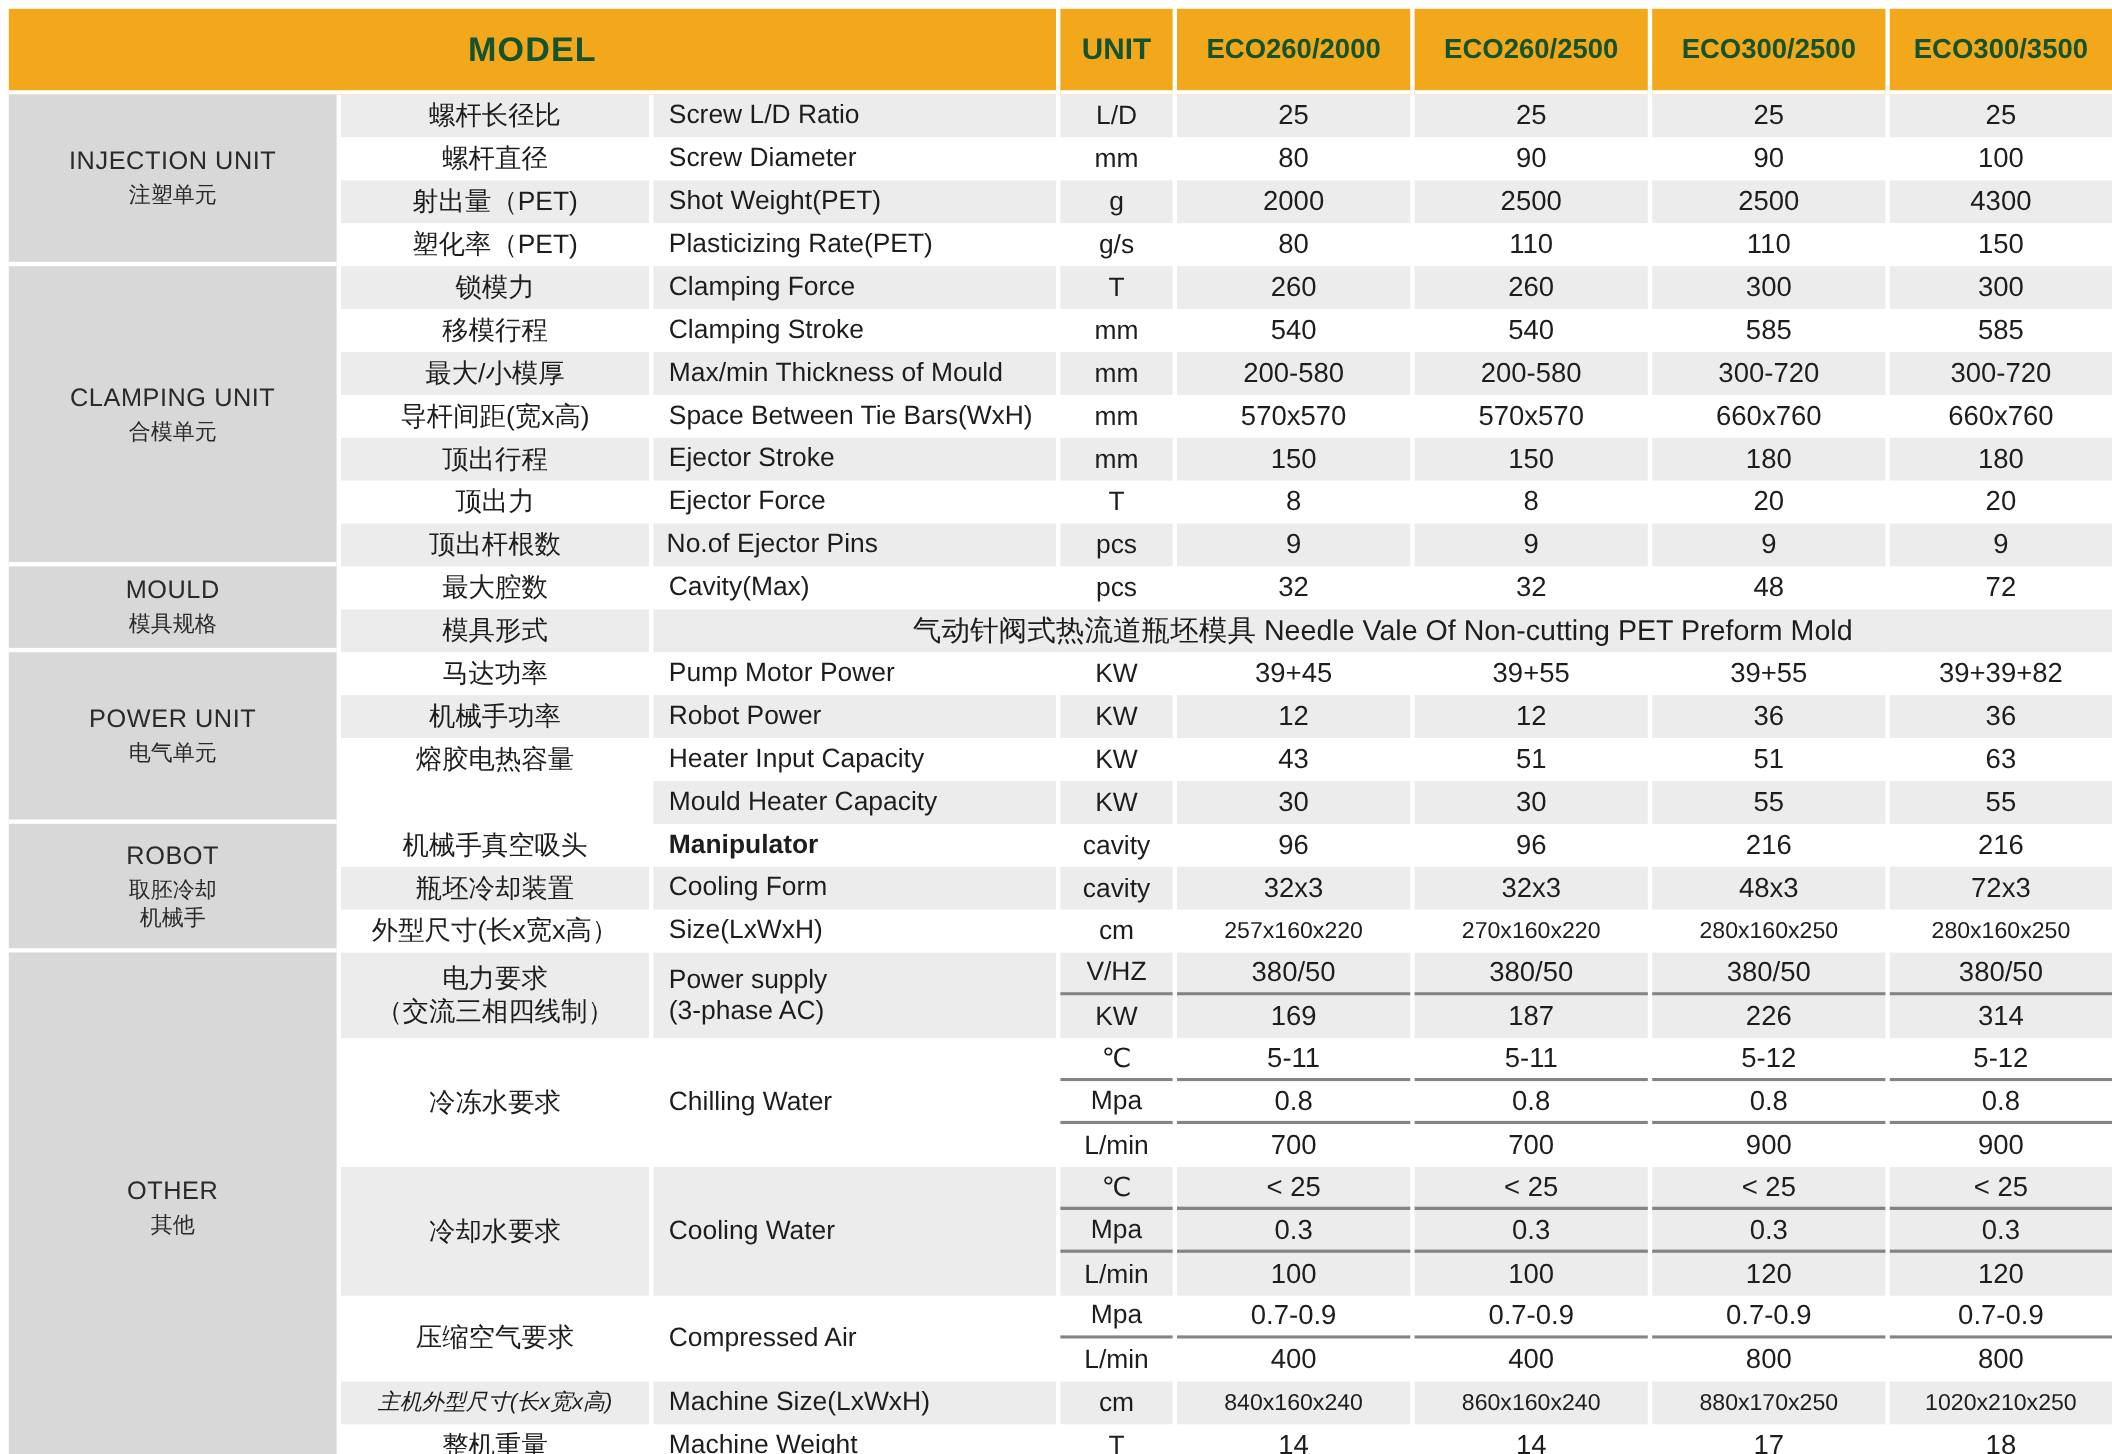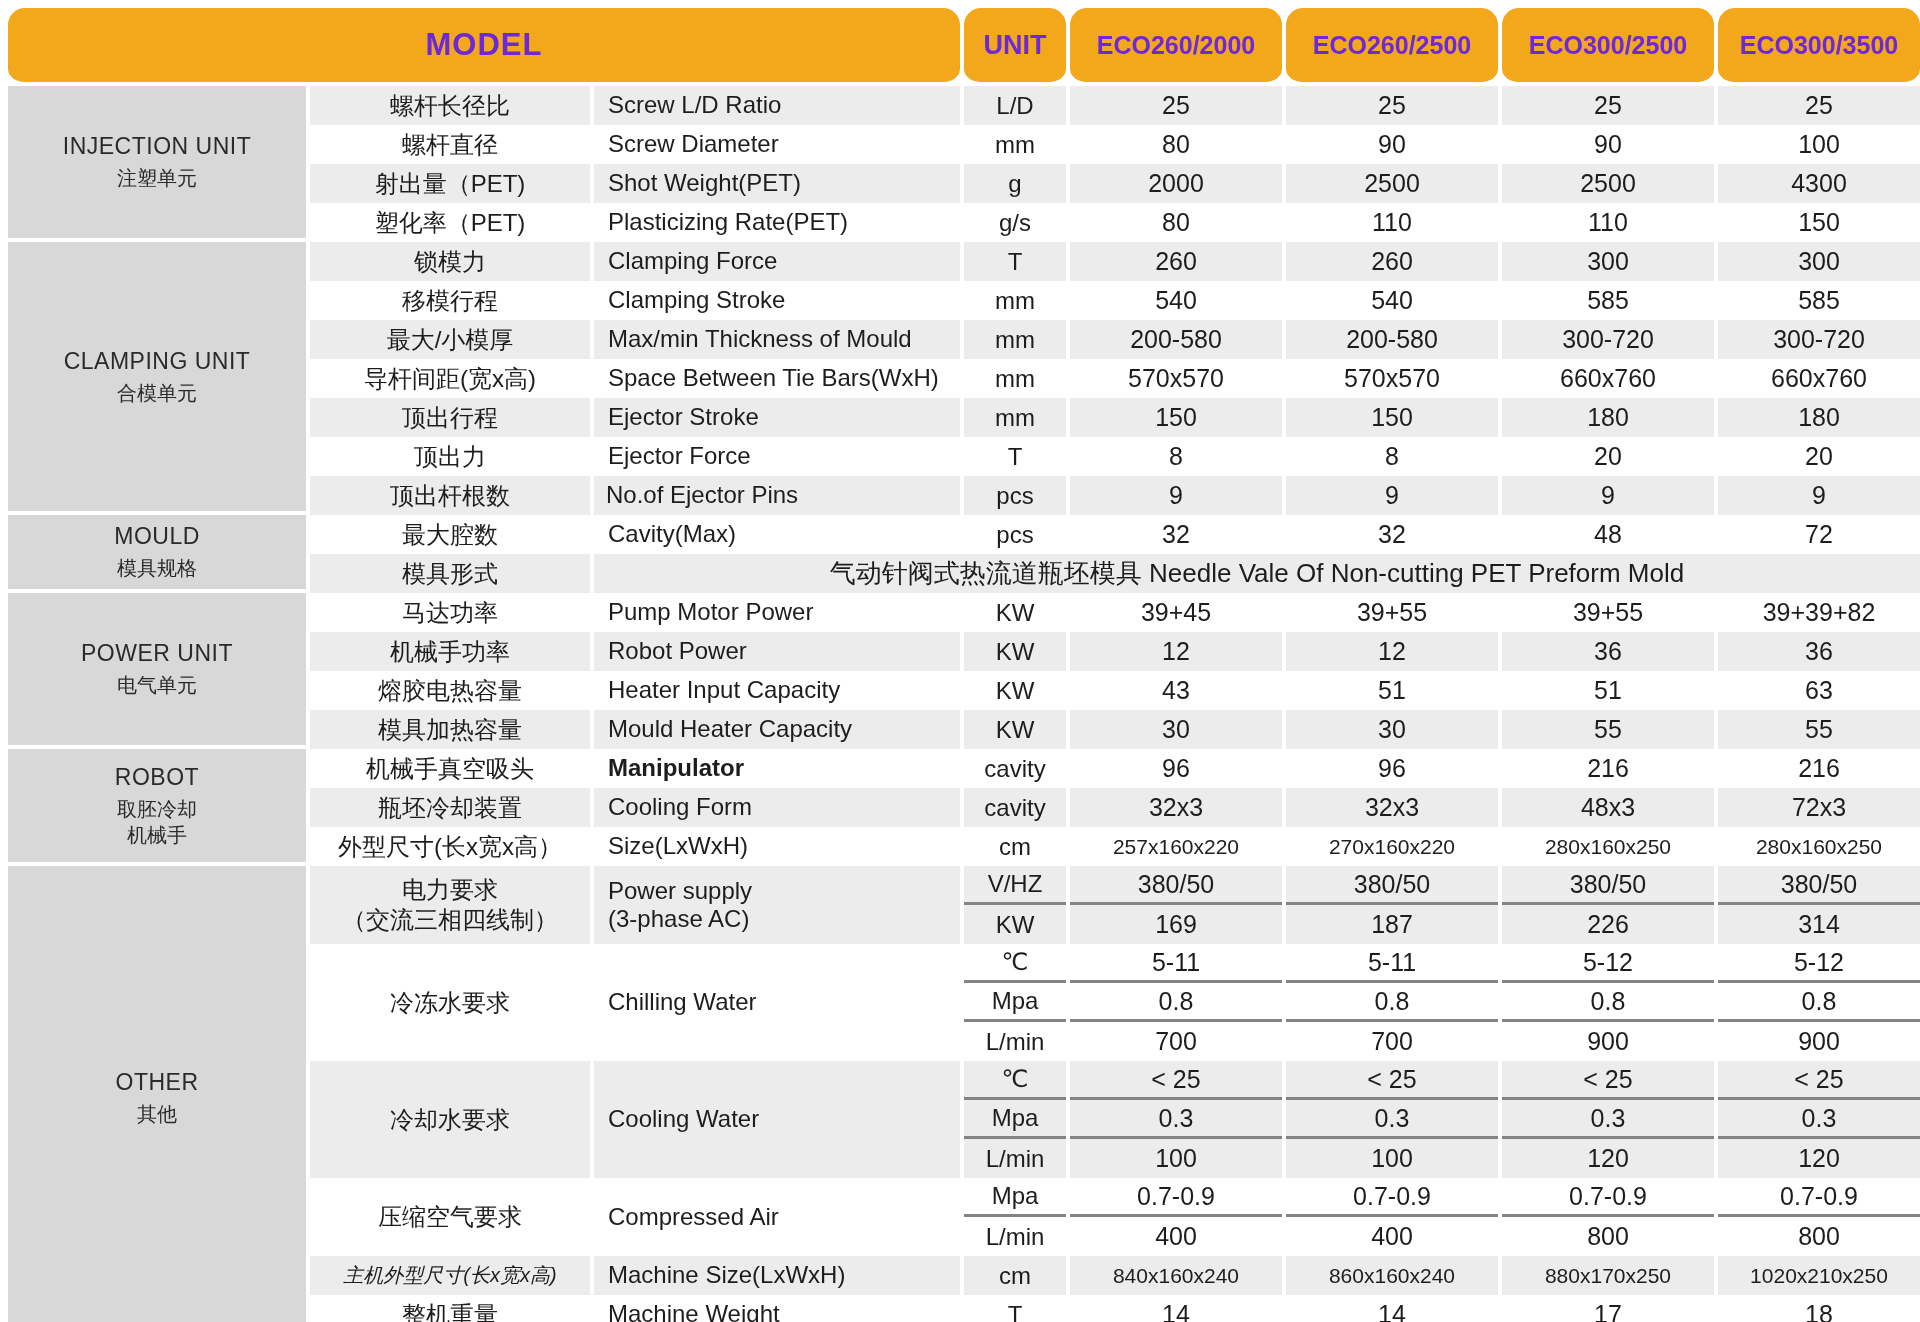--- a/index.html
+++ b/index.html
@@ -12,23 +12,22 @@
     display:grid;
     grid-template-columns:298px 280px 366px 102px 212px 212px 212px 202px;
     grid-template-rows:78px repeat(32,39px);
     column-gap:4px;
   }
   .cell{
     display:flex;align-items:center;justify-content:center;
     box-sizing:border-box;color:#1d1d1d;overflow:hidden;
   }
   .hdr{
-    background:#F2A81A;color:#6d28d9;font-weight:bold;
+    background:#F2A81A;color:#14532d;font-weight:bold;
     border-bottom:4px solid #ffffff;
-    border-radius:17px;
   }
   .hdr-model{font-size:31px;letter-spacing:1px;}
   .hdr-unit{font-size:27px;}
   .hdr-m{font-size:25px;}
   .bg-g{background:#ECECEC;}
   .bg-w{background:#ffffff;}
   .cn{font-size:24px;text-align:center;white-space:pre-line;line-height:1.25;}
   .cn.small{font-size:20px;}
   .en{justify-content:flex-start;padding-left:14px;font-size:24px;text-align:left;white-space:pre-line;line-height:1.18;}
   .unit{font-size:24px;}
@@ -153,21 +152,20 @@
     <div class="cell val bg-g" style="grid-area: 16 / 6 / span 1;">12</div>
     <div class="cell val bg-g" style="grid-area: 16 / 7 / span 1;">36</div>
     <div class="cell val bg-g" style="grid-area: 16 / 8 / span 1;">36</div>
     <div class="cell cn bg-w" style="grid-area: 17 / 2 / span 1;">熔胶电热容量</div>
     <div class="cell en bg-w" style="grid-area: 17 / 3 / span 1;">Heater Input Capacity</div>
     <div class="cell unit bg-w" style="grid-area: 17 / 4 / span 1;">KW</div>
     <div class="cell val bg-w" style="grid-area: 17 / 5 / span 1;">43</div>
     <div class="cell val bg-w" style="grid-area: 17 / 6 / span 1;">51</div>
     <div class="cell val bg-w" style="grid-area: 17 / 7 / span 1;">51</div>
     <div class="cell val bg-w" style="grid-area: 17 / 8 / span 1;">63</div>
-    <div class="cell cn bg-g" style="grid-area: 18 / 2 / span 1;">模具加热容量</div>
     <div class="cell en bg-g" style="grid-area: 18 / 3 / span 1;">Mould Heater Capacity</div>
     <div class="cell unit bg-g" style="grid-area: 18 / 4 / span 1;">KW</div>
     <div class="cell val bg-g" style="grid-area: 18 / 5 / span 1;">30</div>
     <div class="cell val bg-g" style="grid-area: 18 / 6 / span 1;">30</div>
     <div class="cell val bg-g" style="grid-area: 18 / 7 / span 1;">55</div>
     <div class="cell val bg-g" style="grid-area: 18 / 8 / span 1;">55</div>
     <div class="cell cn bg-w" style="grid-area: 19 / 2 / span 1;">机械手真空吸头</div>
     <div class="cell en bg-w" style="grid-area: 19 / 3 / span 1; font-weight: bold;">Manipulator</div>
     <div class="cell unit bg-w" style="grid-area: 19 / 4 / span 1;">cavity</div>
     <div class="cell val bg-w" style="grid-area: 19 / 5 / span 1;">96</div>

